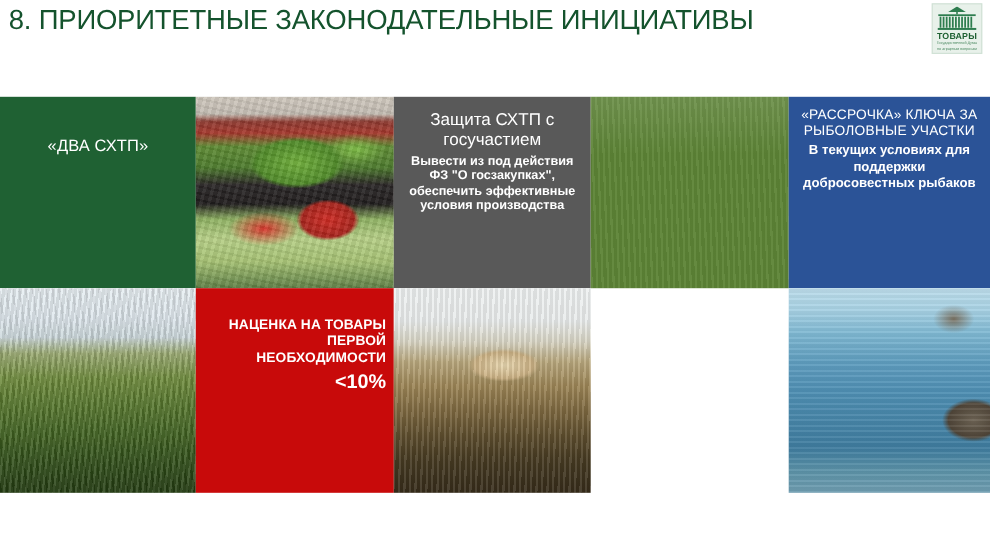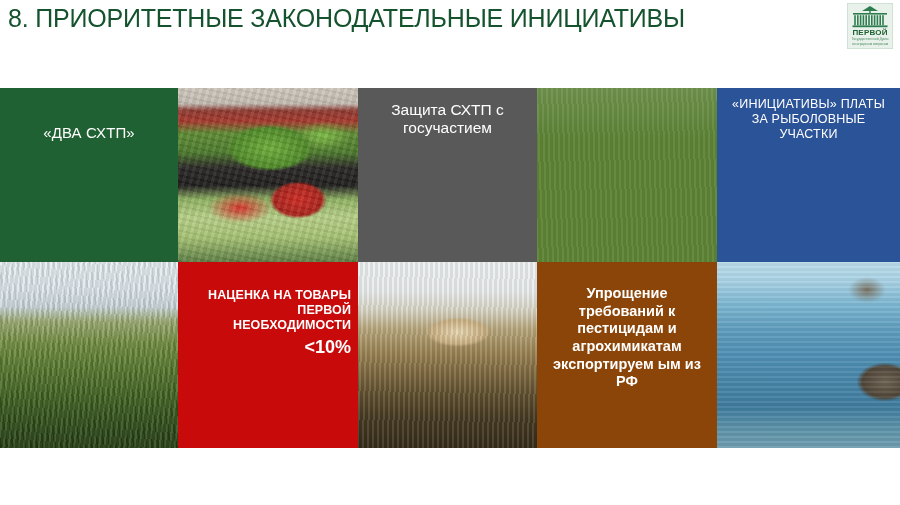--- a/index.html
+++ b/index.html
@@ -322,68 +322,64 @@
           <rect x="14.4" y="9.2" width="1.6" height="10"></rect>
           <rect x="17.2" y="9.2" width="1.6" height="10"></rect>
           <rect x="20.0" y="9.2" width="1.6" height="10"></rect>
           <rect x="22.8" y="9.2" width="1.6" height="10"></rect>
           <rect x="25.6" y="9.2" width="1.6" height="10"></rect>
           <rect x="28.4" y="9.2" width="1.6" height="10"></rect>
           <rect x="31.2" y="9.2" width="1.6" height="10"></rect>
           <rect x="1.5" y="19.4" width="35" height="1.8"></rect>
         </g>
       </svg>
-      <div class="logo-word">ПЕРВОЙ</div>
+      <div class="logo-word">ТОВАРЫ</div>
       <div class="logo-sub1">Государственной Думы</div>
       <div class="logo-sub2">по аграрным вопросам</div>
     </div>
   </div>
 
   <div id="grid-band">
 
     <div class="card cell" id="card-two-keys">
       <div class="card-text">
         <span class="card-title">«ДВА СХТП»</span>
       </div>
 
     </div>
 
     <div class="photo cell photo-market" id="photo-market"></div>
 
     <div class="card cell" id="card-protection">
       <div class="card-text">
         <span class="card-title">Защита СХТП с госучастием</span>
+        <span class="card-body">Вывести из под действия ФЗ "О госзакупках", обеспечить эффективные условия производства</span>
       </div>
 
     </div>
 
     <div class="photo cell photo-sprayer" id="photo-sprayer"></div>
 
     <div class="card cell" id="card-installment">
       <div class="card-text">
-        <span class="card-title">«ИНИЦИАТИВЫ» ПЛАТЫ  ЗА РЫБОЛОВНЫЕ УЧАСТКИ</span>
+        <span class="card-title">«РАССРОЧКА» КЛЮЧА  ЗА РЫБОЛОВНЫЕ УЧАСТКИ</span>
+        <span class="card-body">В текущих условиях  для поддержки добросовестных рыбаков</span>
       </div>
 
     </div>
 
     <div class="photo cell photo-wheatgreen" id="photo-wheatgreen"></div>
 
     <div class="card cell" id="card-markup">
 
       <div class="card-text">
         <span class="card-body">НАЦЕНКА НА ТОВАРЫ ПЕРВОЙ НЕОБХОДИМОСТИ</span>
         <span class="card-figure">&lt;10%</span>
       </div>
     </div>
 
     <div class="photo cell photo-harvester" id="photo-harvester"></div>
 
-    <div class="card cell" id="card-pesticides">
-
-      <div class="card-text">
-        <span class="card-body">Упрощение требований к пестицидам и агрохимикатам экспортируем ым из РФ</span>
-      </div>
-    </div>
 
     <div class="photo cell photo-sea" id="photo-sea"></div>
 
   </div>
 </div>
 
 </body></html>

